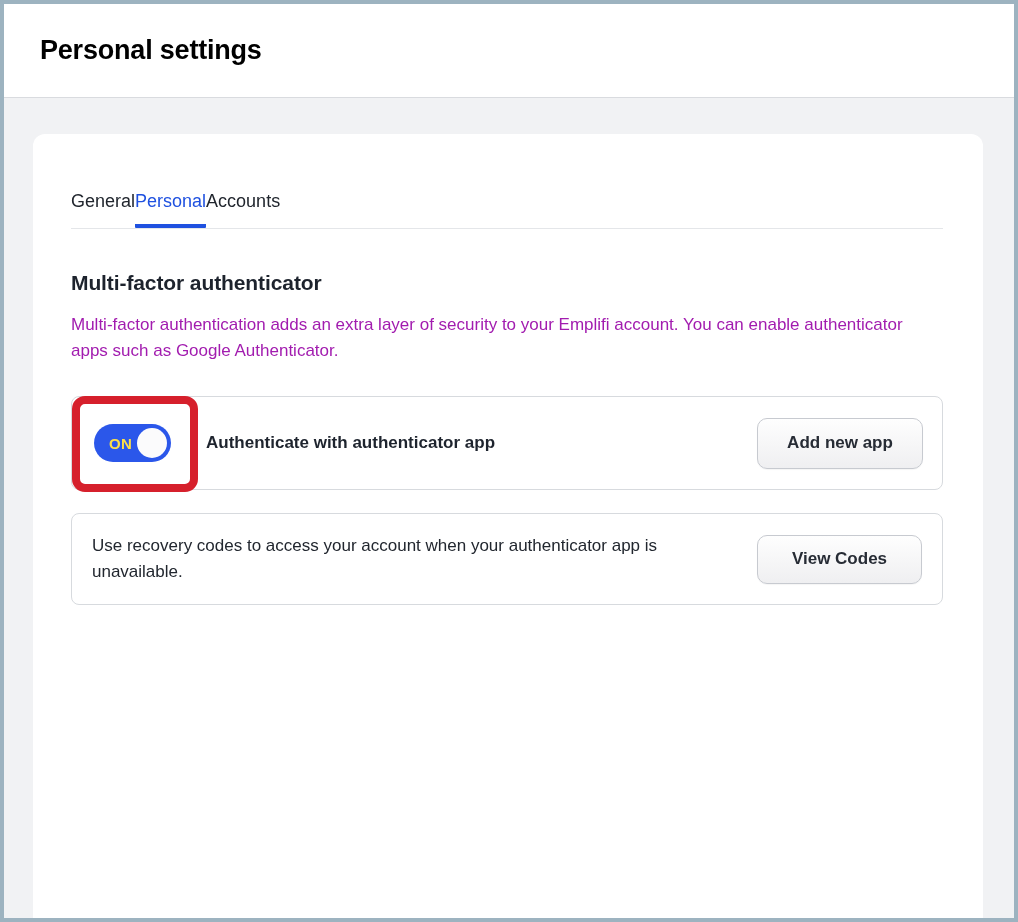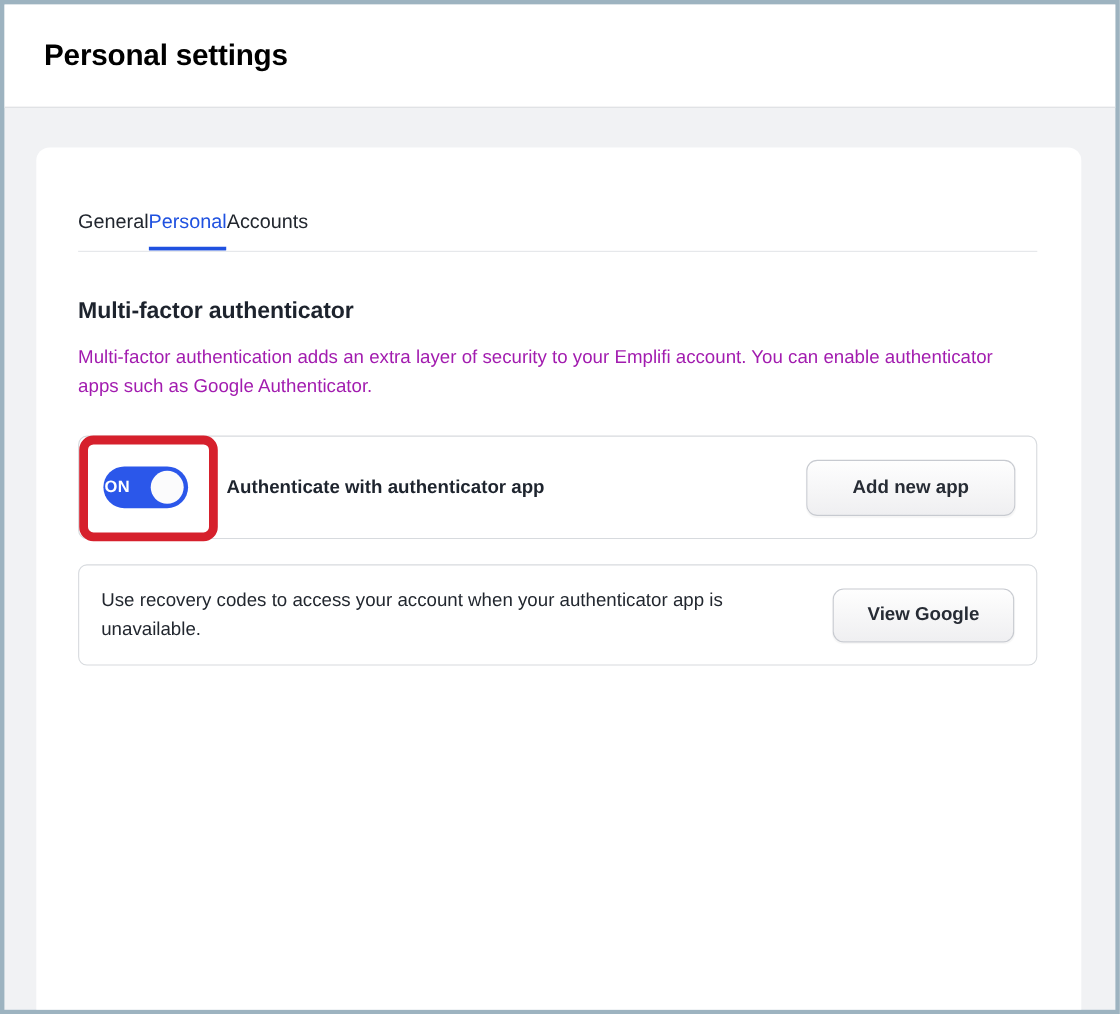--- a/index.html
+++ b/index.html
@@ -105,40 +105,40 @@
     background: linear-gradient(#fefefe, #efeff1);
     border: 1px solid #c7cad0;
     border-radius: 10px;
     font-family: "Liberation Sans", sans-serif;
     font-size: 17px;
     font-weight: 700;
     color: #272c35;
     cursor: pointer;
     box-shadow: 0 1px 1px rgba(0,0,0,0.04);
   }
-  .btn-add { width: 190px; height: 51px; margin-right: 19px; }
+  .btn-add { width: 166px; height: 51px; margin-right: 19px; }
   .btn-view { width: 165px; height: 49px; margin-right: 20px; }
 
   
   .toggle {
     position: relative;
     margin-left: 22px;
     width: 77px;
     height: 38px;
     border-radius: 19px;
     background: #2b57ea;
     cursor: pointer;
     flex-shrink: 0;
   }
   .toggle-label {
     position: absolute;
-    left: 1px;
+    left: 15px;
     top: 50%;
     transform: translateY(-50%);
-    color: #ffffff;
+    color: #fde047;
     font-size: 15px;
     font-weight: 700;
     letter-spacing: 0.3px;
   }
   .toggle-knob {
     position: absolute;
     right: 4px;
     top: 4px;
     width: 30px;
     height: 30px;
@@ -183,16 +183,16 @@
     <div class="toggle">
       <span class="toggle-label">ON</span>
       <span class="toggle-knob"></span>
     </div>
     <div class="row-label">Authenticate with authenticator app</div>
     <button class="btn btn-add">Add new app</button>
   </div>
 
   <div class="setting-row row-recovery">
     <div class="row-text">Use recovery codes to access your account when your authenticator app is unavailable.</div>
-    <button class="btn btn-view">View Google</button>
+    <button class="btn btn-view">View Codes</button>
   </div>
 
 </main>
 
 </body></html>

